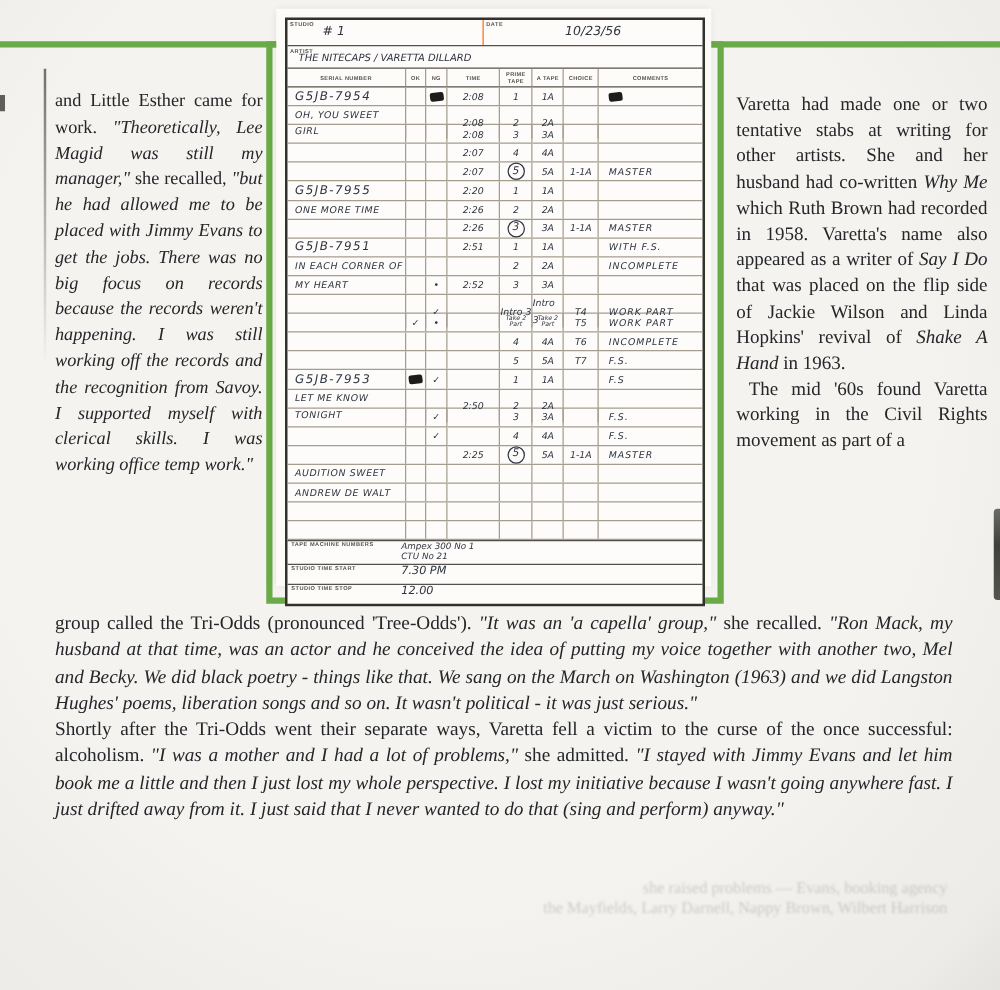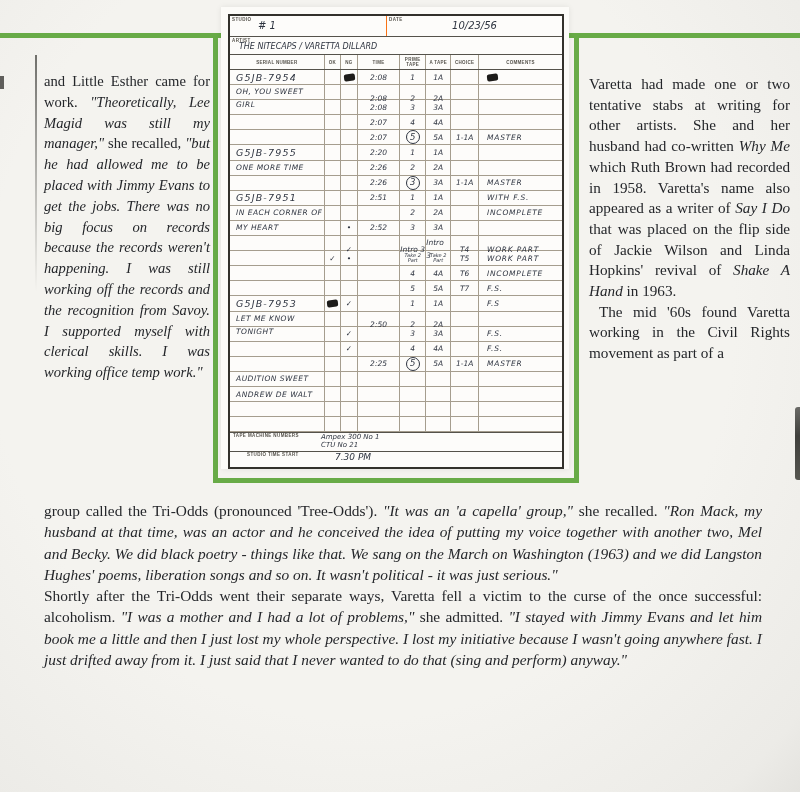--- a/index.html
+++ b/index.html
@@ -43,29 +43,29 @@
   .dot{font-size:8px;} .check{font-size:10px;}
   .circled{display:inline-flex;width:12px;height:12px;border:1.2px solid #2e3440;border-radius:50%;
            align-items:center;justify-content:center;font-size:8.5px;}
   .blob{display:inline-block;width:11px;height:7px;background:#1d1c1a;border-radius:2px;
         transform:rotate(-7deg);}
   .frow{position:relative;border-top:1px solid #55524b;display:flex;}
   .frow .flabel{font-family:"Liberation Sans",sans-serif;font-size:4.5px;letter-spacing:.4px;
         color:#55524b;font-weight:bold;padding-left:3px;width:88px;flex:none;}
   .frow .fval{font-family:"DejaVu Sans",sans-serif;font-style:italic;color:#2e3440;font-size:8.5px;}
   .f-tape{height:18px;} .f-tape .fval{white-space:pre-line;line-height:8px;font-size:7px;}
-  .f-start,.f-stop{height:15px;padding-left:14px;}
+  .f-start,.f-stop{height:15px;}
 
   
   .txt{color:#24262a;text-align:justify;}
   .it{font-style:italic;}
   .left-col{position:absolute;left:44px;top:71px;width:166px;font-size:14.6px;line-height:20.8px;}
   .right-col{position:absolute;left:589px;top:74px;width:201px;font-size:15.2px;line-height:20.7px;}
   .right-col p{margin:0;} .right-col .p2{text-indent:10px;}
-  .bottom-block{position:absolute;left:44px;top:488px;width:718px;font-size:15.4px;line-height:21.3px;margin-top:12px;}
+  .bottom-block{position:absolute;left:44px;top:488px;width:718px;font-size:15.4px;line-height:21.3px;}
   .bottom-block p{margin:0;}
 
   
   .ghost{position:absolute;left:58px;top:702px;width:700px;font-size:13px;line-height:16px;
          color:#a5a4a0;opacity:.5;filter:blur(.7px);text-align:justify;}
   .crease{position:absolute;left:35px;top:55px;width:2px;height:430px;
           background:linear-gradient(to bottom,rgba(42,42,38,.65),rgba(42,42,38,0) 55%);}
   .edge-mark{position:absolute;left:0;top:76px;width:4px;height:13px;background:#3a3a36;opacity:.8;}
   .right-sliver{position:absolute;right:0;top:407px;width:5px;height:73px;border-radius:3px 0 0 3px;
           background:linear-gradient(to bottom,#6a6a66,#3f3f3c 40%,#55554f);}
@@ -366,34 +366,42 @@
 
       <div class="frow f-tape">
         <span class="flabel">TAPE MACHINE NUMBERS</span>
         <span class="fval">Ampex 300 No 1
 CTU No 21</span>
       </div>
       <div class="frow f-start">
         <span class="flabel">STUDIO TIME START</span>
         <span class="fval" style="font-size:9px;">7.30 PM</span>
       </div>
+      <div class="frow f-stop">
+        <span class="flabel">STUDIO TIME STOP</span>
+        <span class="fval" style="font-size:9px;">12.00</span>
+      </div>
 
     </div>
   </div>
 
   <div class="txt left-col"><span>and Little Esther came for work. </span><span class="it">"Theoretically, Lee Magid was still my manager,"</span><span> she recalled, </span><span class="it">"but he had allowed me to be placed with Jimmy Evans to get the jobs. There was no big focus on records because the records weren't happening. I was still working off the records and the recognition from Savoy. I supported myself with clerical skills. I was working office temp work."</span></div>
 
   <div class="txt right-col">
     <p class="p1"><span>Varetta had made one or two tentative stabs at writing for other artists. She and her husband had co-written </span><span class="it">Why Me</span><span> which Ruth Brown had recorded in 1958. Varetta's name also appeared as a writer of </span><span class="it">Say I Do</span><span> that was placed on the flip side of Jackie Wilson and Linda Hopkins' revival of </span><span class="it">Shake A Hand</span><span> in 1963.</span></p>
     <p class="p2">The mid '60s found Varetta working in the Civil Rights movement as part of a</p>
   </div>
 
   <div class="txt bottom-block">
     <p><span>group called the Tri-Odds (pronounced 'Tree-Odds'). </span><span class="it">"It was an 'a capella' group,"</span><span> she recalled. </span><span class="it">"Ron Mack, my husband at that time, was an actor and he conceived the idea of putting my voice together with another two, Mel and Becky. We did black poetry - things like that. We sang on the March on Washington (1963) and we did Langston Hughes' poems, liberation songs and so on. It wasn't political - it was just serious."</span></p>
     <p><span>Shortly after the Tri-Odds went their separate ways, Varetta fell a victim to the curse of the once successful: alcoholism. </span><span class="it">"I was a mother and I had a lot of problems,"</span><span> she admitted. </span><span class="it">"I stayed with Jimmy Evans and let him book me a little and then I just lost my whole perspective. I lost my initiative because I wasn't going anywhere fast. I just drifted away from it. I just said that I never wanted to do that (sing and perform) anyway."</span></p>
   </div>
 
+  <div class="ghost">
+    <div style="text-align:right;">she raised problems — Evans, booking agency</div>
+    <div style="text-align:right;">the Mayfields, Larry Darnell, Nappy Brown, Wilbert Harrison</div>
+  </div>
 
   <div class="crease"></div>
   <div class="edge-mark"></div>
   <div class="right-sliver"></div>
 
 </div>
 
 </body></html>

